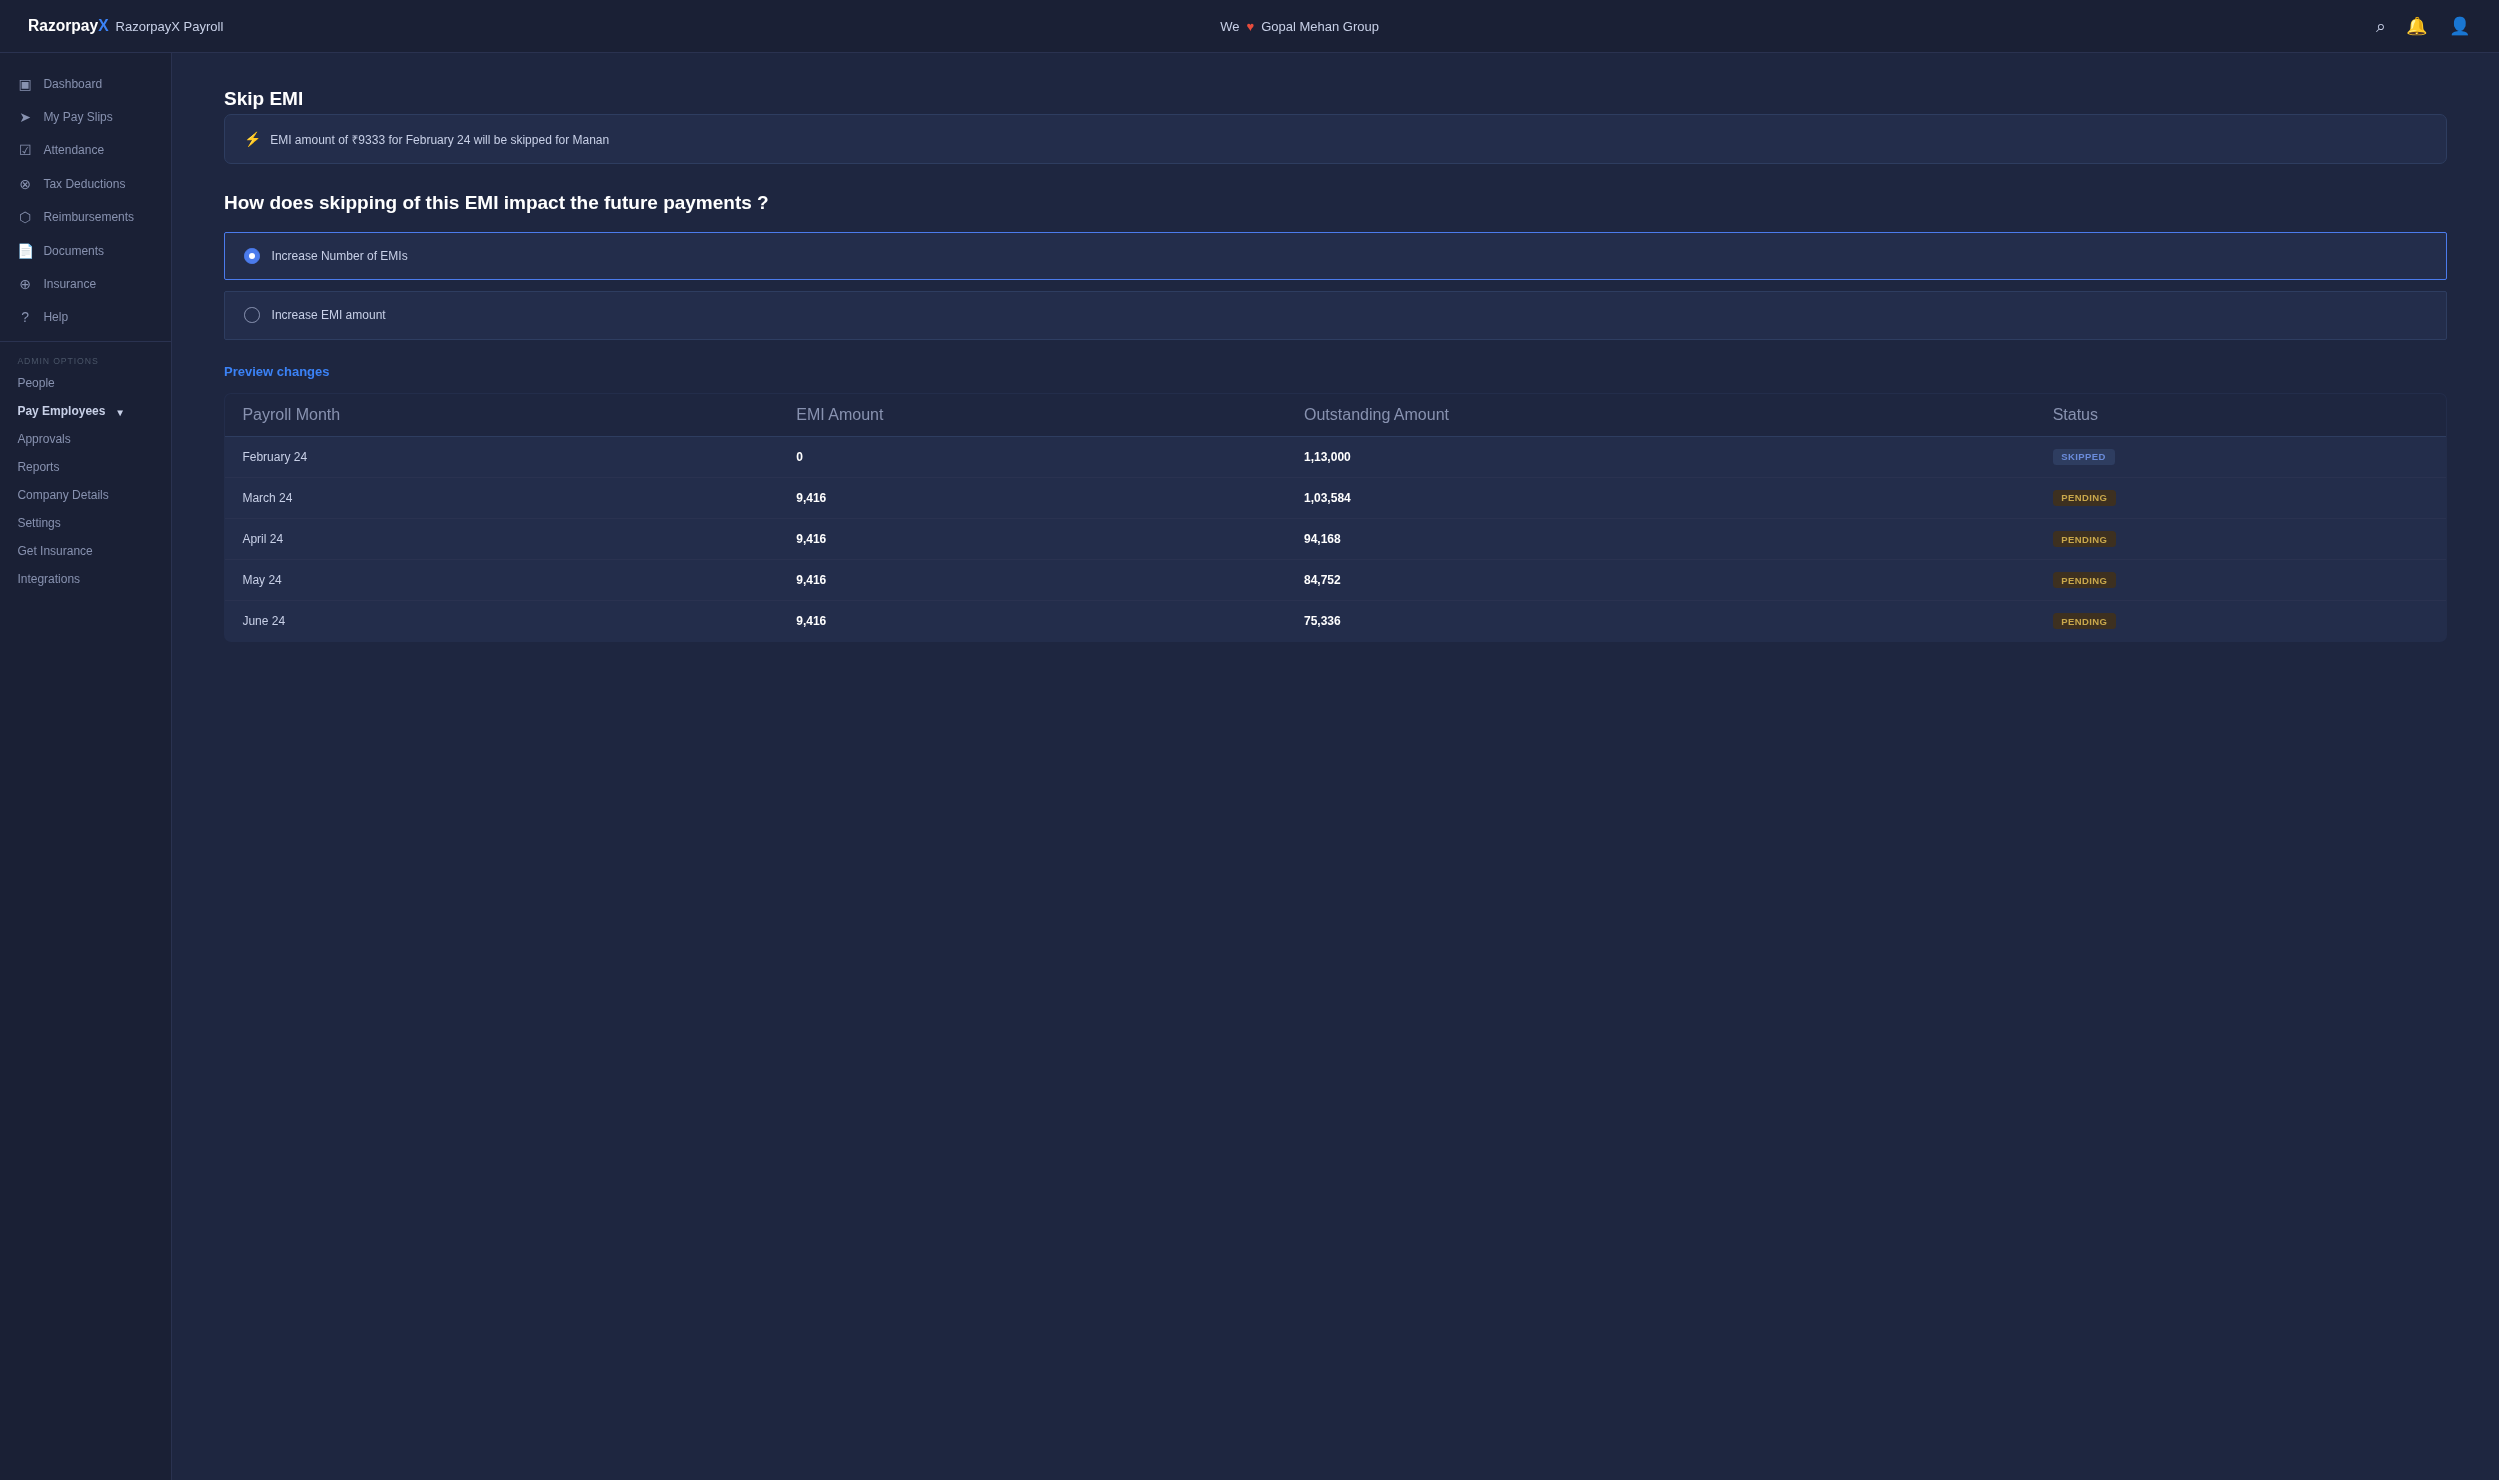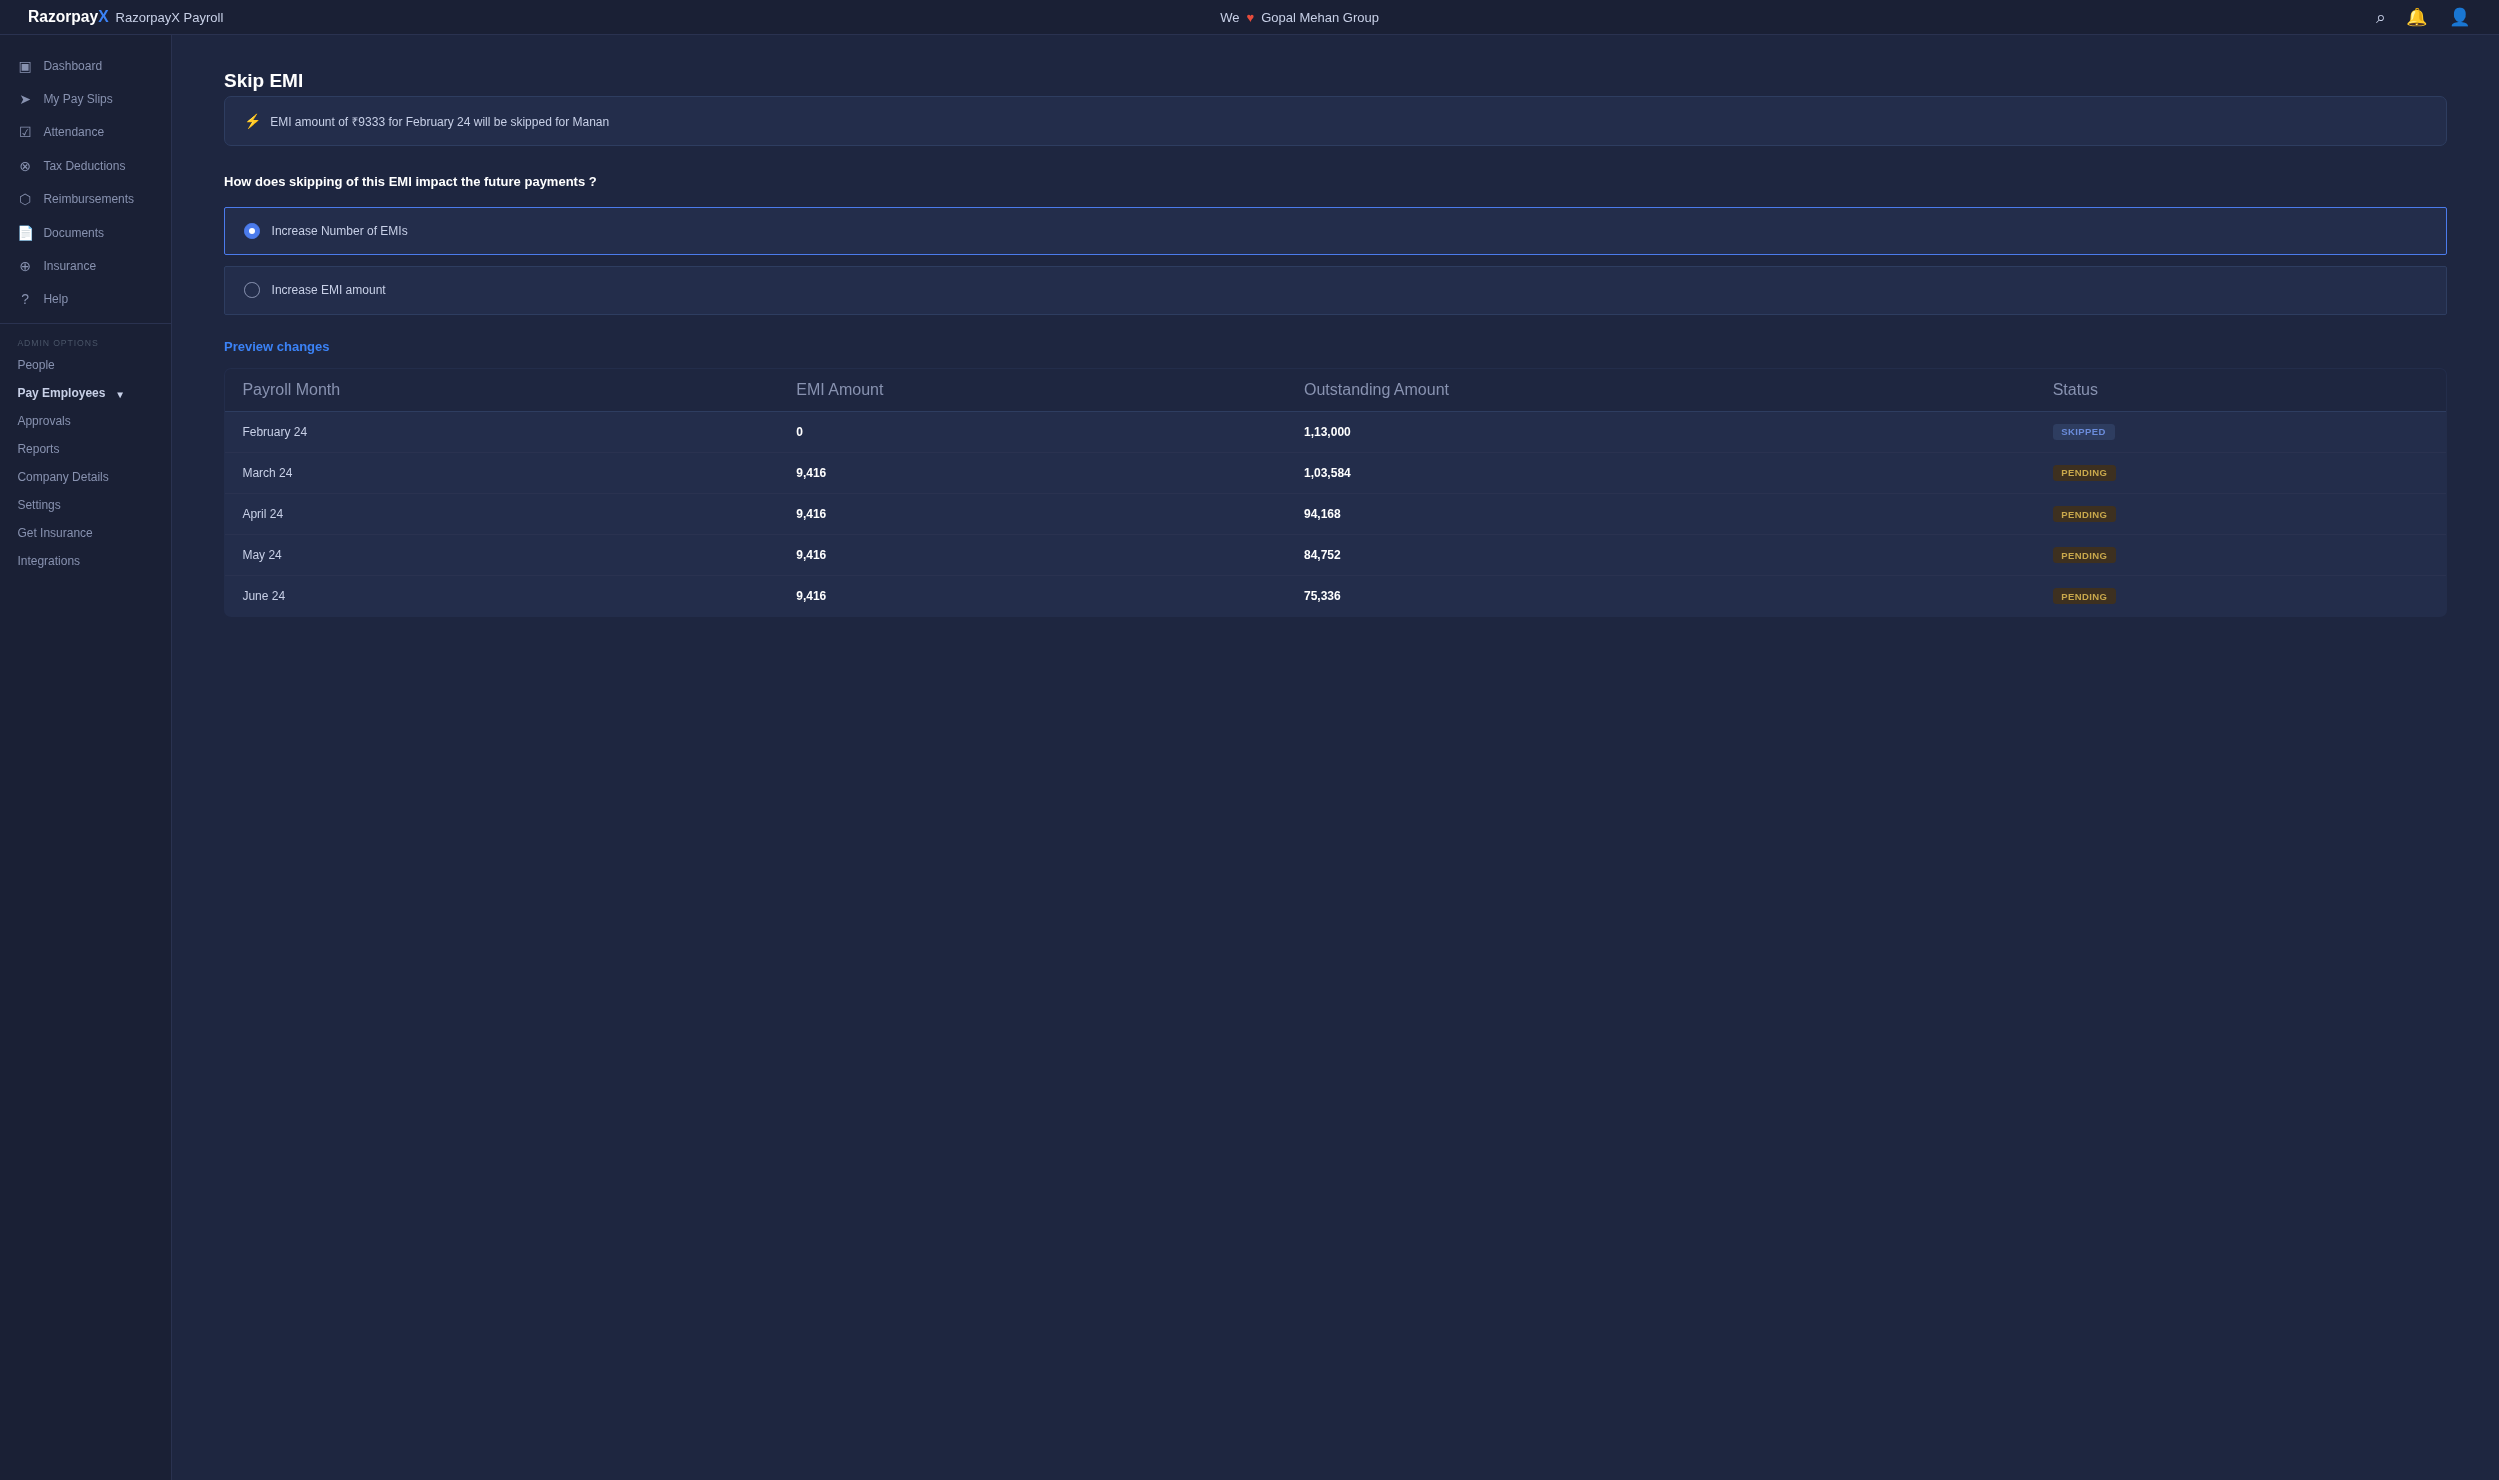--- a/index.html
+++ b/index.html
@@ -8,21 +8,21 @@
       background: #1a2035;
       color: #c8d0e7;
       height: 100vh;
       display: flex;
       flex-direction: column;
     }
 
     
     .header {
       background: #1a2035;
-      height: 35px;
+      height: 53px;
       display: flex;
       align-items: center;
       justify-content: space-between;
       padding: 0 28px;
       border-bottom: 0.9px solid #2a3250;
       flex-shrink: 0;
       z-index: 10;
     }
     .header-logo {
       display: flex;
@@ -128,21 +128,21 @@
       font-size: 12px;
       color: #c8d0e7;
       display: flex;
       align-items: center;
       gap: 8.7px;
     }
     .info-box .bolt { font-size: 14px; }
 
     
     .question {
-      font-size: 13px;
+      font-size: 19px;
       font-weight: 600;
       color: #fff;
       margin-bottom: 17.4px;
     }
 
     
     .radio-option {
       background: #232d4b;
       border: 0.9px solid #2e3d60;
       border-radius: 2px;

